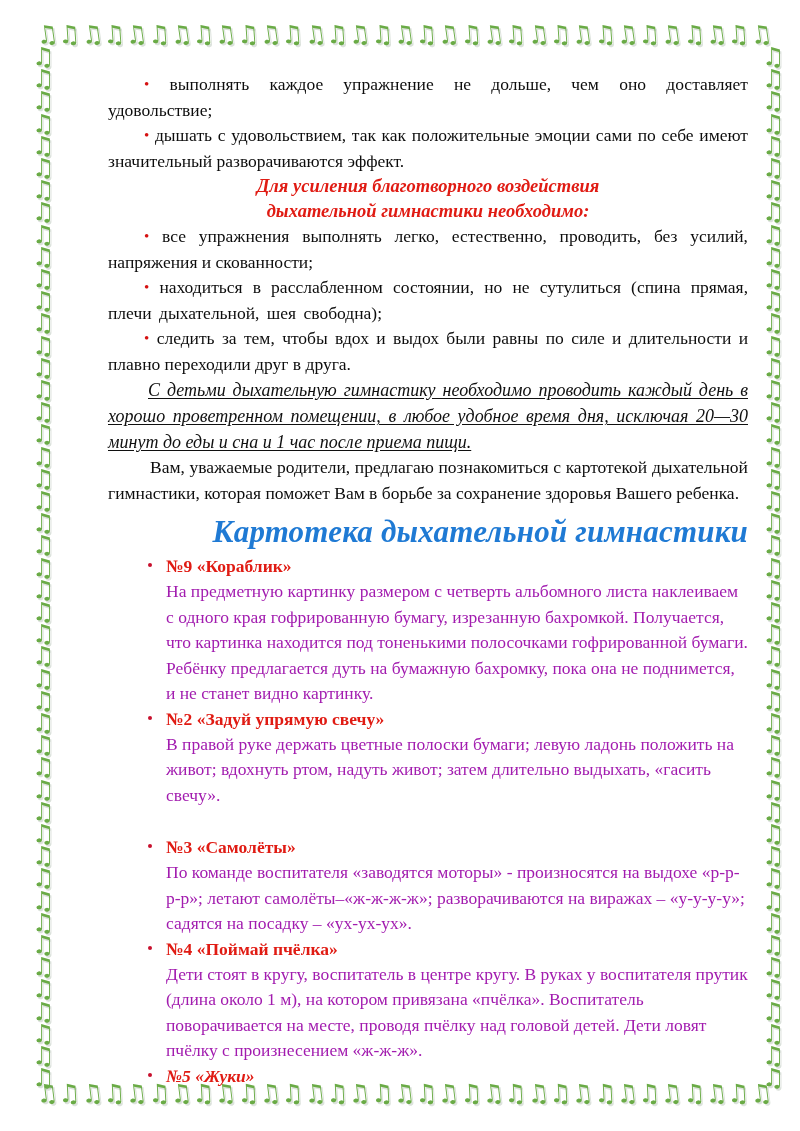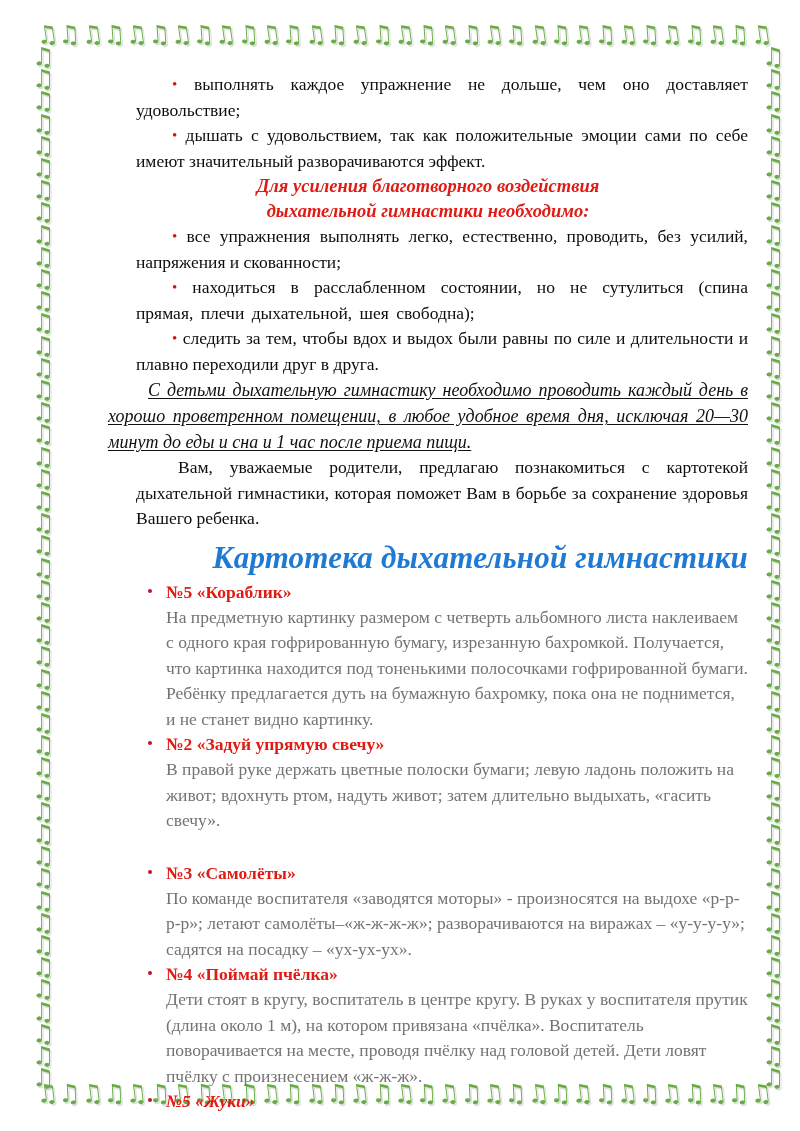--- a/index.html
+++ b/index.html
@@ -53,21 +53,20 @@
     margin: 0;
   }
 
   .body-par {
     font-size: 17.5px;
     line-height: 25.5px;
     color: #0d0d0d;
     text-align: justify;
     text-justify: inter-word;
     margin-bottom: 0;
-    margin-left: 28px;
   }
   .body-par .bullet {
     color: #d51111;
     font-size: 15px;
     vertical-align: 1px;
   }
   .indent-bullet {
     text-indent: 36px;
   }
   .indent-first {
@@ -128,21 +127,21 @@
   .ex-head .dot {
     position: absolute;
     left: 40px;
     top: 9px;
     width: 4px;
     height: 4px;
     border-radius: 50%;
     background: #c8102e;
   }
   .ex-body {
-    color: #737373;
+    color: #a21caf;
     font-size: 17.5px;
     line-height: 25.5px;
     padding-left: 58px;
     text-align: left;
   }
   .gap-md { height: 27px; }
 </style>
 </head>
 <body>
 
@@ -326,21 +325,21 @@
 
     <p class="body-par indent-bullet"><span class="bullet">•</span> <span>следить за тем, чтобы вдох и выдох были равны по силе и длительности и плавно переходили друг в друга.</span></p>
 
     <p class="underline-italic">С детьми дыхательную гимнастику необходимо проводить каждый день в хорошо проветренном помещении, в любое удобное время дня, исключая 20—30 минут до еды и сна и 1 час после приема пищи.</p>
 
     <p class="body-par indent-first">Вам, уважаемые родители, предлагаю познакомиться с картотекой дыхательной гимнастики, которая поможет Вам в борьбе за сохранение здоровья Вашего ребенка.</p>
 
     <div class="main-title">Картотека дыхательной гимнастики</div>
 
     <div class="ex-item">
-      <div class="ex-head"><span class="dot"></span><span>№5 «Кораблик»</span></div>
+      <div class="ex-head"><span class="dot"></span><span>№9 «Кораблик»</span></div>
       <div class="ex-body">На предметную картинку размером с четверть альбомного листа наклеиваем с одного края гофрированную бумагу, изрезанную бахромкой. Получается, что картинка находится под тоненькими полосочками гофрированной бумаги. Ребёнку предлагается дуть на бумажную бахромку, пока она не поднимется, и не станет видно картинку.</div>
     </div>
 
     <div class="ex-item">
       <div class="ex-head"><span class="dot"></span><span>№2 «Задуй упрямую свечу»</span></div>
       <div class="ex-body">В правой руке держать цветные полоски бумаги; левую ладонь положить на живот; вдохнуть ртом, надуть живот; затем длительно выдыхать, «гасить свечу».</div>
     </div>
 
     <div class="gap-md"></div>
 

